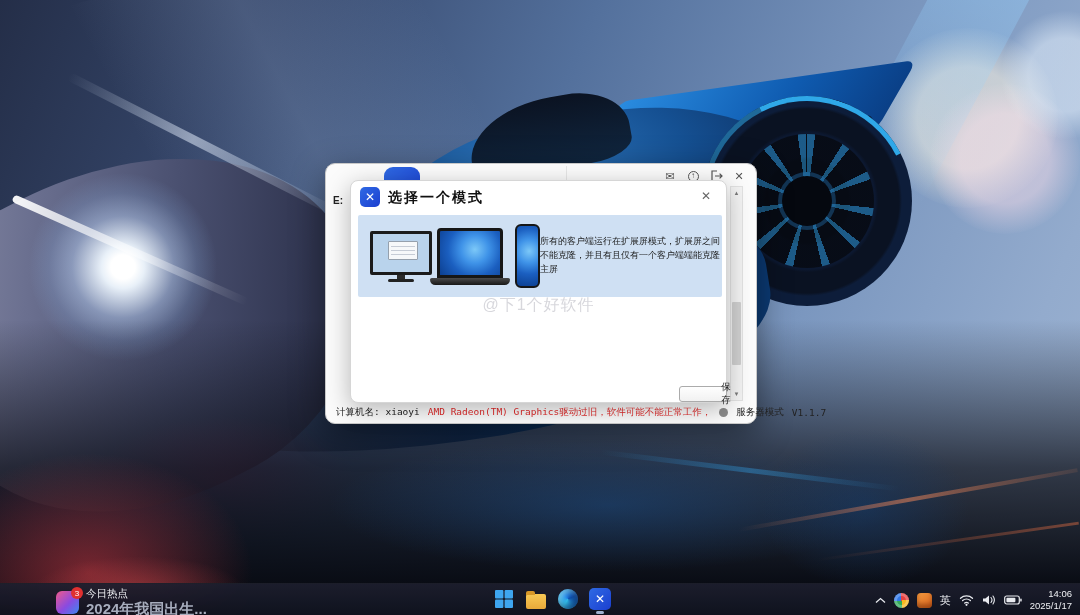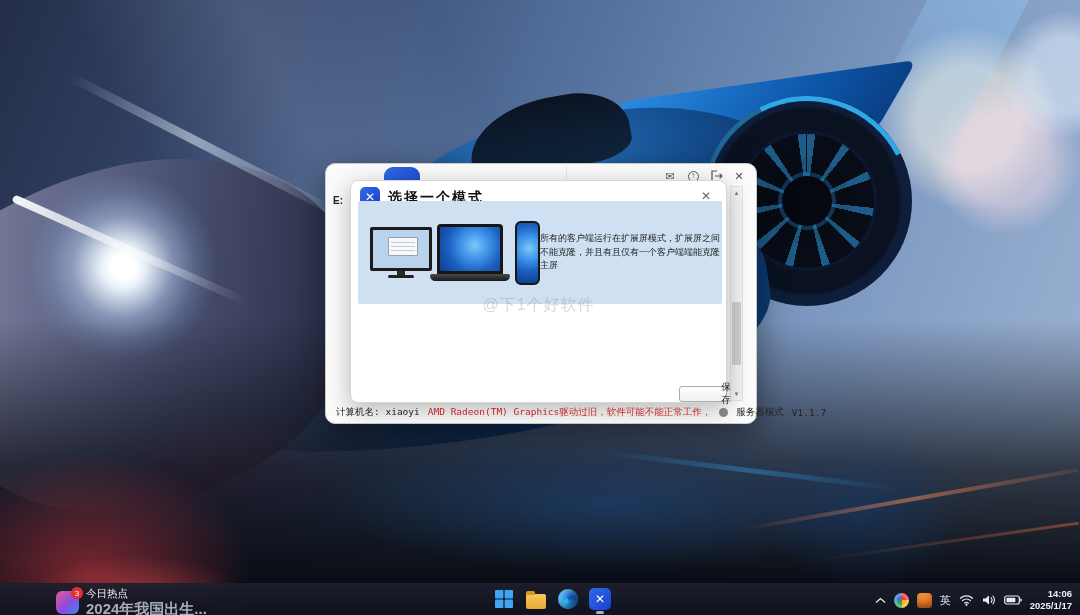--- a/index.html
+++ b/index.html
@@ -106,21 +106,21 @@
            background:#ffffff; border:1px solid #d6d6d6; border-radius:8px;
            box-shadow:0 6px 24px rgba(0,0,0,.28); }
   .md-header { position:absolute; left:0; top:0; right:0; height:32px; }
   .md-logo { position:absolute; left:9px; top:6px; width:20px; height:20px; border-radius:5px;
              background:linear-gradient(135deg,#2f6ae4,#1b3fd0); color:#fff; font-size:12px; font-weight:bold;
              display:flex; align-items:center; justify-content:center; }
   .md-title { position:absolute; left:37px; top:8px; font-size:14px; font-weight:bold; letter-spacing:2px; color:#111; }
   .md-close { position:absolute; right:12px; top:7px; width:16px; height:16px; color:#666; font-size:12px;
               display:flex; align-items:center; justify-content:center; cursor:default; }
   .md-option { position:absolute; left:7px; width:364px; display:flex; align-items:center; border-radius:2px; }
-  .opt1 { top:20px; height:103px; background:#cfe0f3; }
+  .opt1 { top:34px; height:82px; background:#cfe0f3; }
   .opt2 { top:125px; height:62px; background:transparent; }
   .devices { display:flex; align-items:center; flex:0 0 177px; padding-left:12px; gap:5px; }
   .opt-text { width:180px; font-size:9px; line-height:1.55; color:#1c1c1c; }
   .md-watermark { position:absolute; left:0; right:0; top:114px; text-align:center; font-size:16px;
                   color:rgba(140,140,155,.35); letter-spacing:1px; pointer-events:none; }
   .md-save { position:absolute; left:328px; top:205px; width:47px; height:16px;
              background:linear-gradient(#fefefe,#f1f1f1); border:1px solid #ababab; border-radius:3px;
              font-size:9.5px; color:#222; display:flex; align-items:center; justify-content:center; cursor:default;padding-left:46px; }
 
   
@@ -170,21 +170,21 @@
               color:#fff; font-size:12px; font-weight:bold; display:flex; align-items:center; justify-content:center; }
   .tb-underline { width:8px; height:3px; border-radius:2px; background:#9fb0cf; margin-top:1px; }
   .tb-tray { position:absolute; right:8px; top:0; height:32px; display:flex; align-items:center; gap:8px; }
   .tray-ic { display:flex; align-items:center; justify-content:center; cursor:default; }
   .pinwheel { width:15px; height:15px; border-radius:50%;
               background:conic-gradient(#e84040 0 25%,#f8b820 0 50%,#30a858 0 75%,#3078e8 0 100%);
               box-shadow:inset 0 0 0 3px rgba(255,255,255,.25); }
   .orange-ico { width:15px; height:15px; border-radius:4px; background:linear-gradient(145deg,#f2993e,#d9641e);
                 box-shadow:inset 0 -4px 4px rgba(90,30,0,.45); }
   .lang-ind { font-size:11px; color:#eef0f4; }
-  .tb-clock { text-align:right; color:#eef0f4; font-size:9.5px; line-height:1.3; cursor:default;font-weight:bold; }
+  .tb-clock { text-align:right; color:#eef0f4; font-size:9.5px; line-height:1.3; cursor:default; }
 </style>
 </head>
 <body>
 
 <div id="desktop">
 
   <div class="wp">
     <div class="ray"></div>
     <div class="bokeh1"></div>
     <div class="bokeh2"></div>

